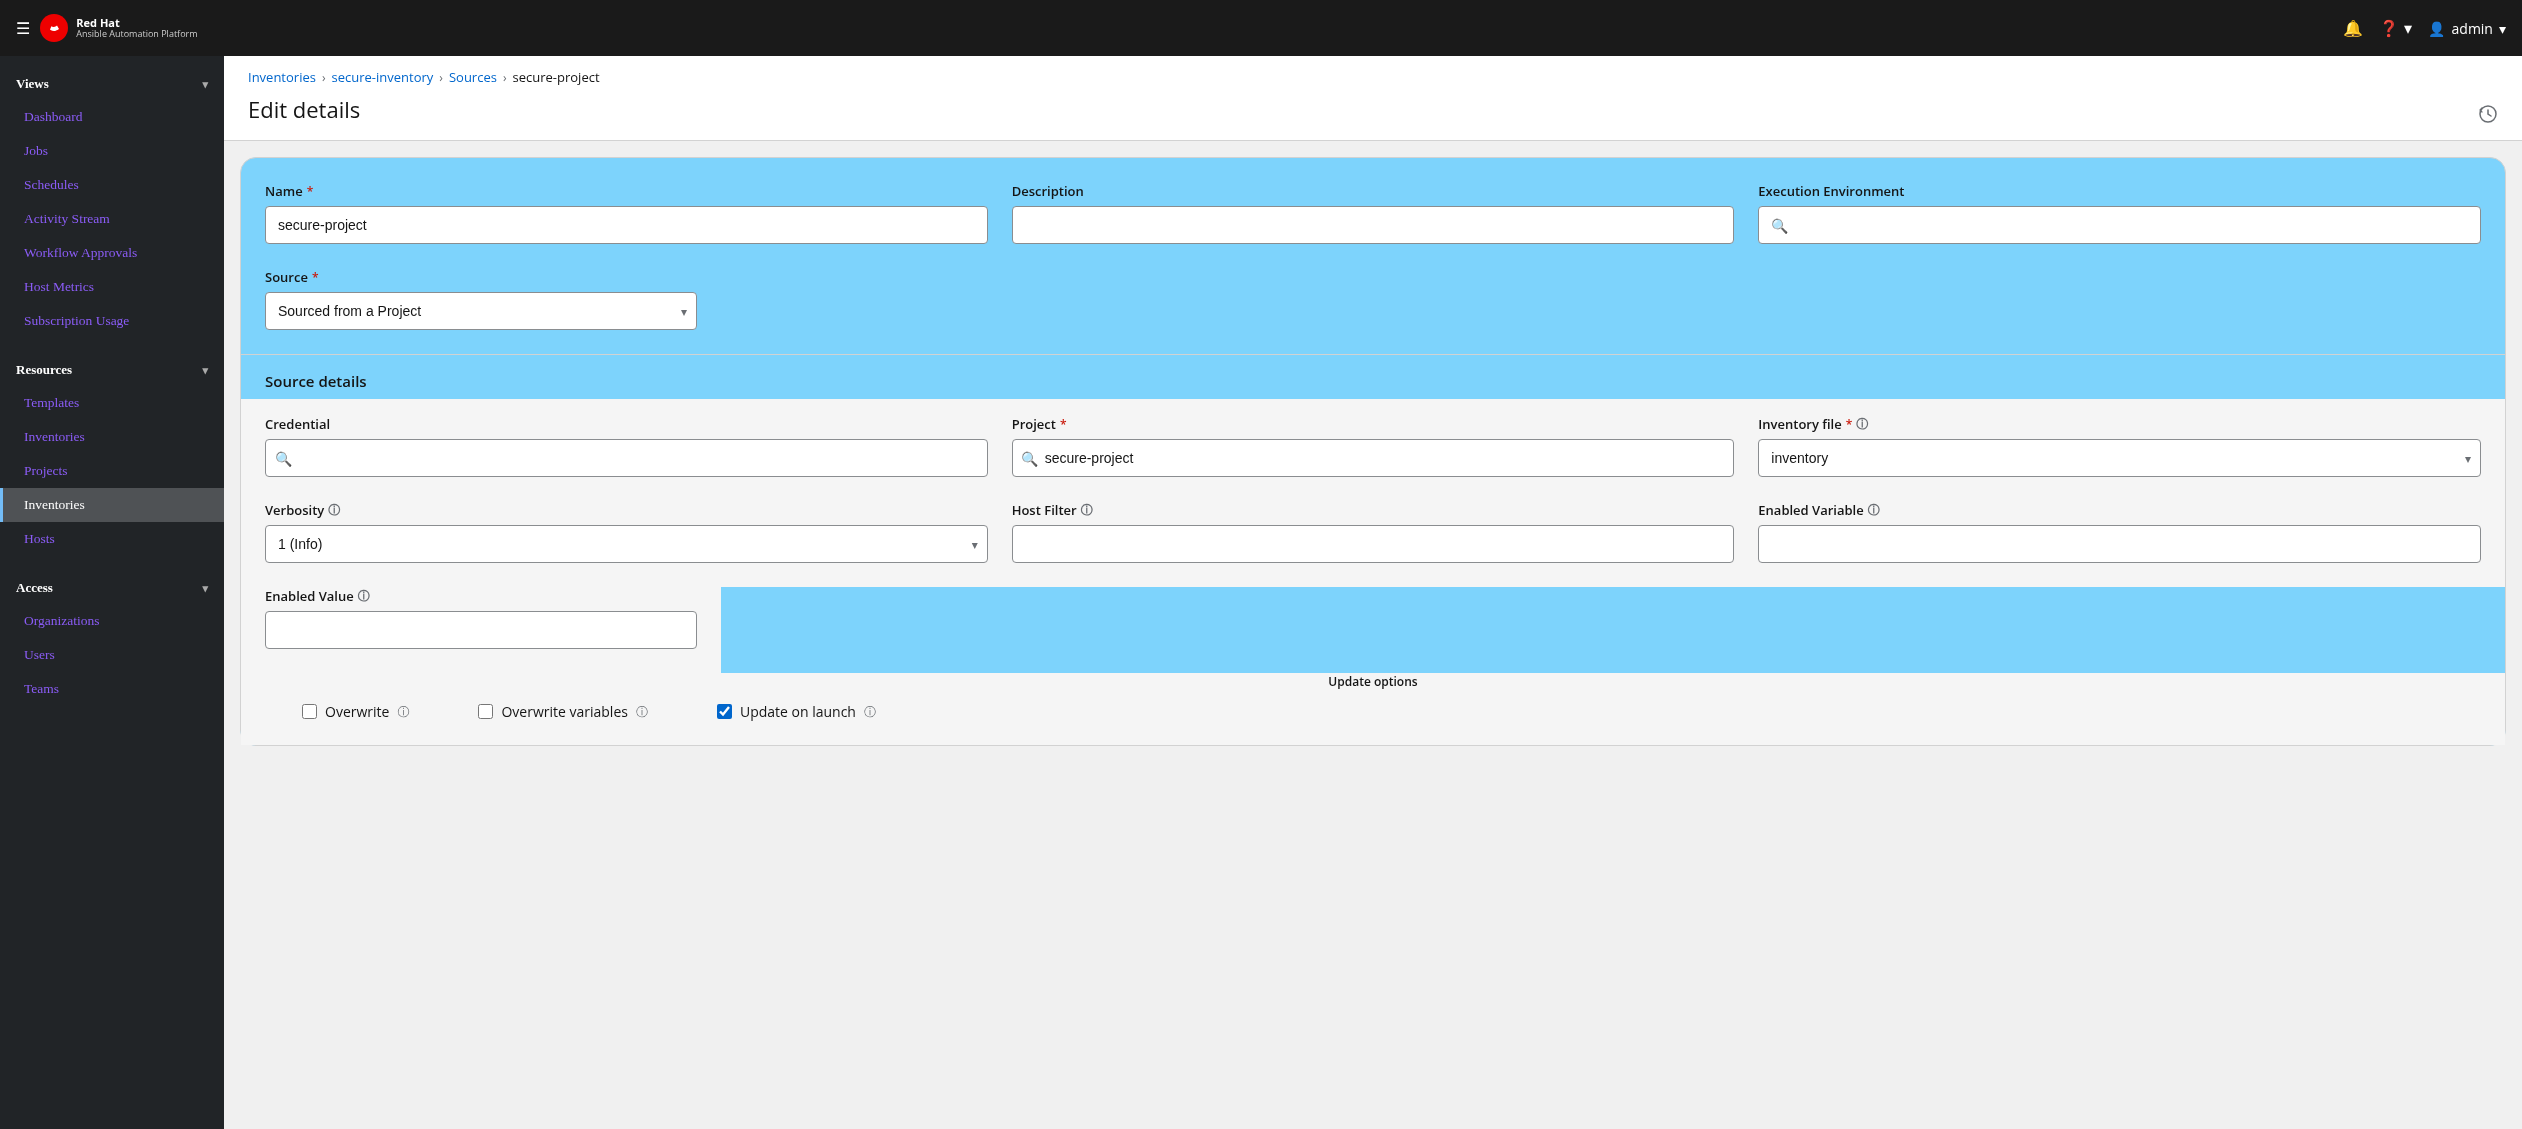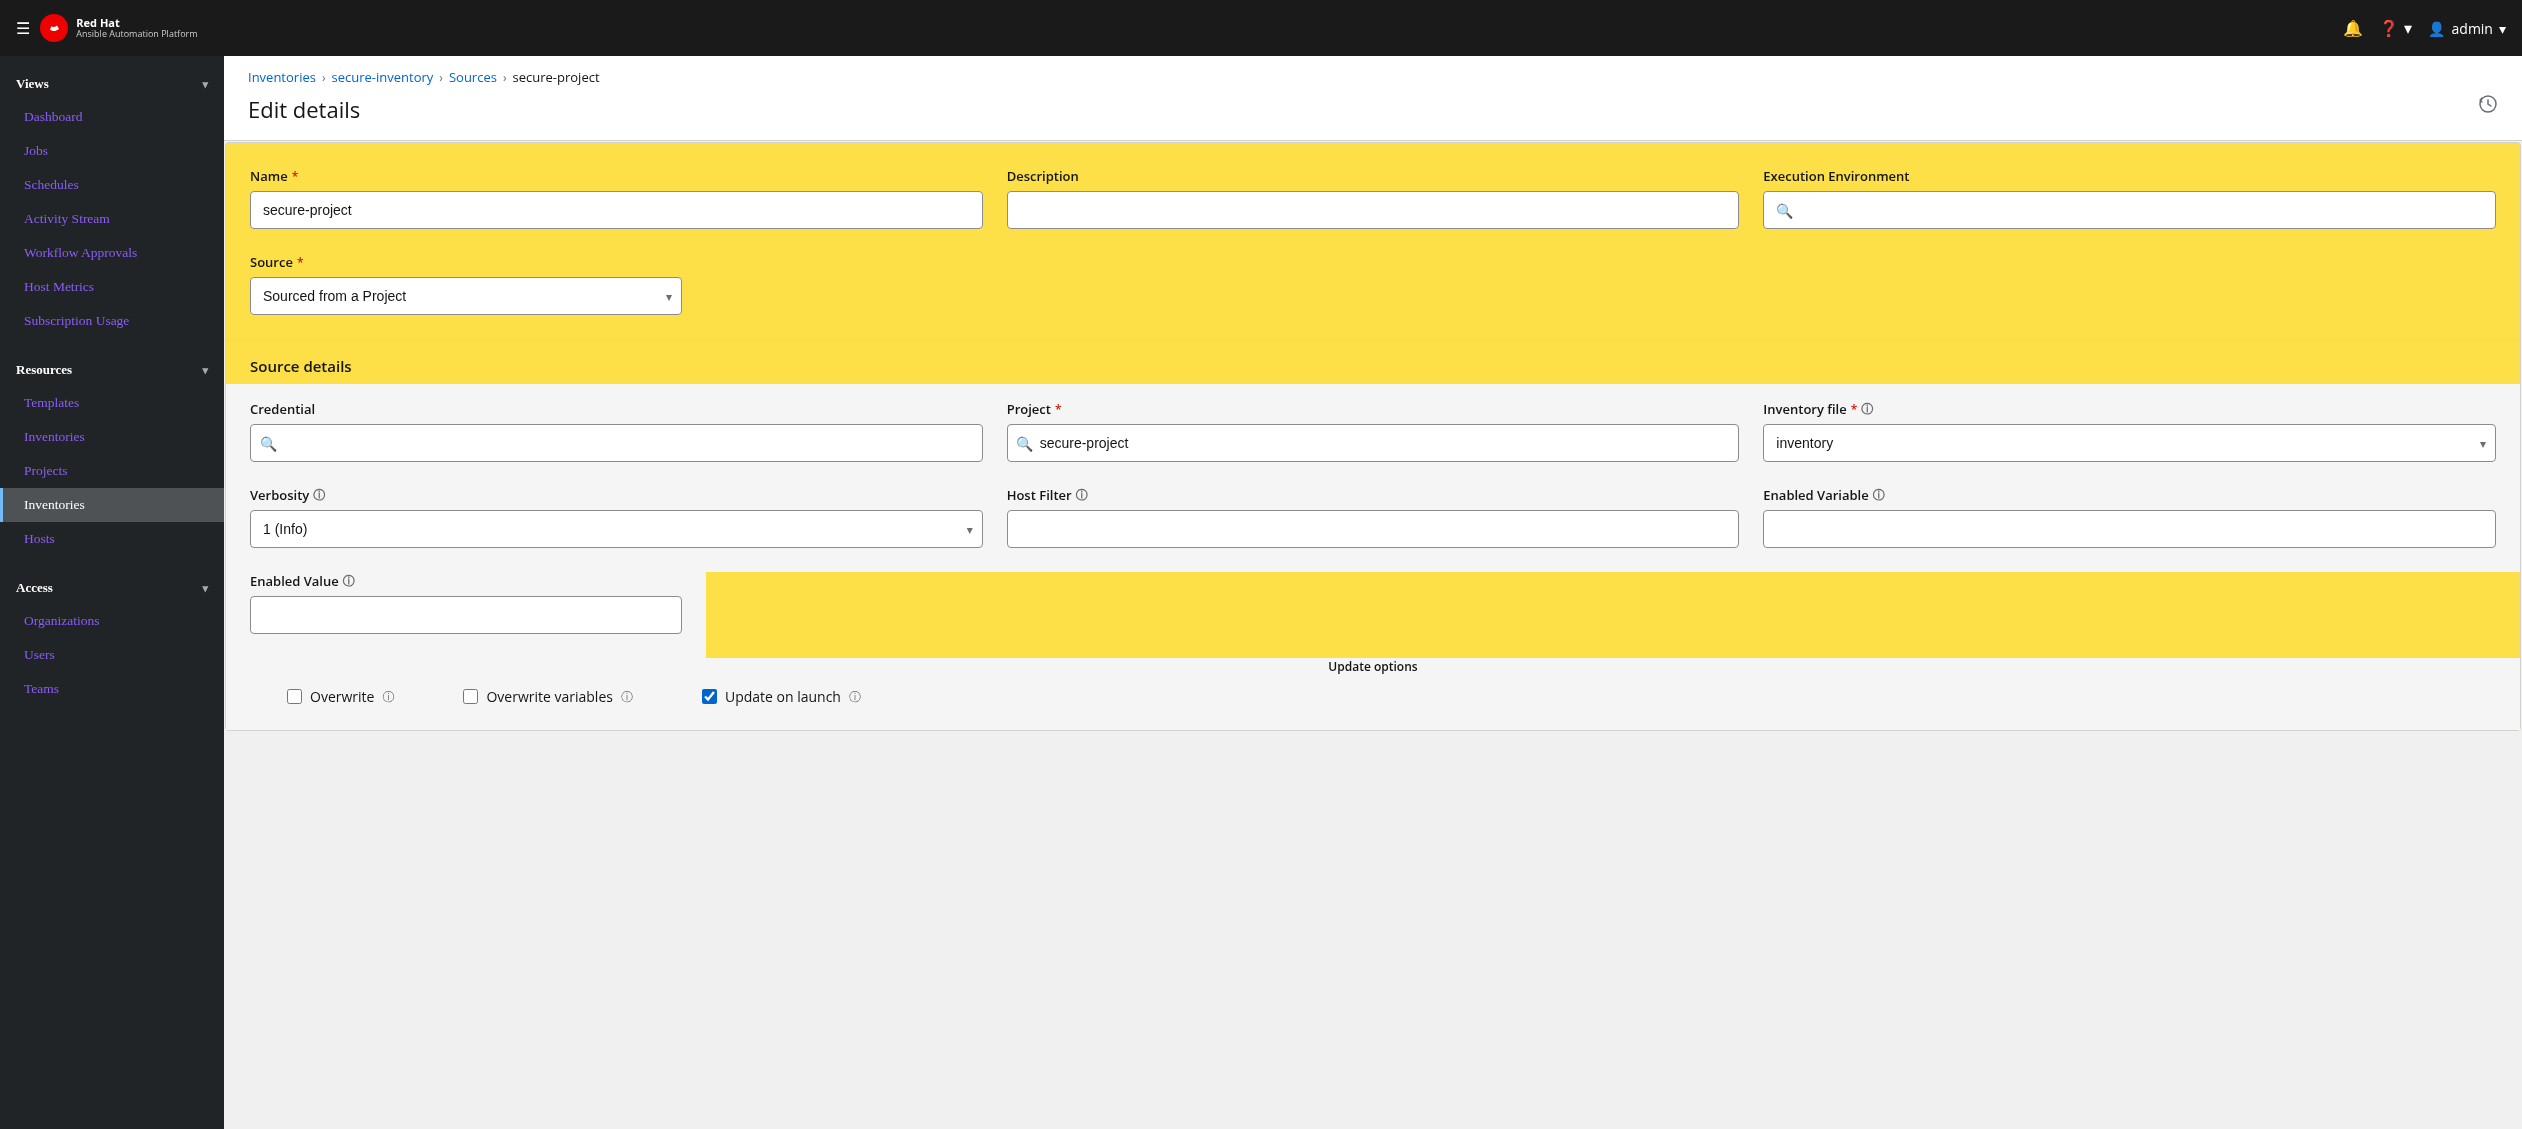--- a/index.html
+++ b/index.html
@@ -74,30 +74,30 @@
     }
     .content-header {
       background: #fff;
       border-bottom: 1px solid #d2d2d2;
       padding: 12px 24px 16px 24px;
     }
     .breadcrumb { display: flex; align-items: center; gap: 6px; font-size: 13px; color: #06c; margin-bottom: 8px; }
     .breadcrumb a { color: #06c; text-decoration: none; cursor: pointer; }
     .breadcrumb-sep { color: #6a6e73; font-size: 12px; }
     .breadcrumb-current { color: #151515; }
-    .page-title-row { display: flex; align-items: flex-start; justify-content: space-between; }
+    .page-title-row { display: flex; align-items: flex-end; justify-content: space-between; }
     .page-title { font-size: 22px; font-weight: 400; color: #151515; }
     .history-btn { background: none; border: none; cursor: pointer; color: #6a6e73; font-size: 18px; display: flex; align-items: center; }
 
     
     .form-section {
-      background: #fde047;
-      margin: 1px;
+      background: #7dd3fc;
+      margin: 16px;
       border: 1px solid #d2d2d2;
-      border-radius: 4px;
+      border-radius: 16px;
     }
     .form-grid-3 {
       display: grid;
       grid-template-columns: 1fr 1fr 1fr;
       gap: 24px;
       padding: 24px;
     }
     .form-grid-2 {
       display: grid;
       grid-template-columns: 1fr 1fr 1fr;

